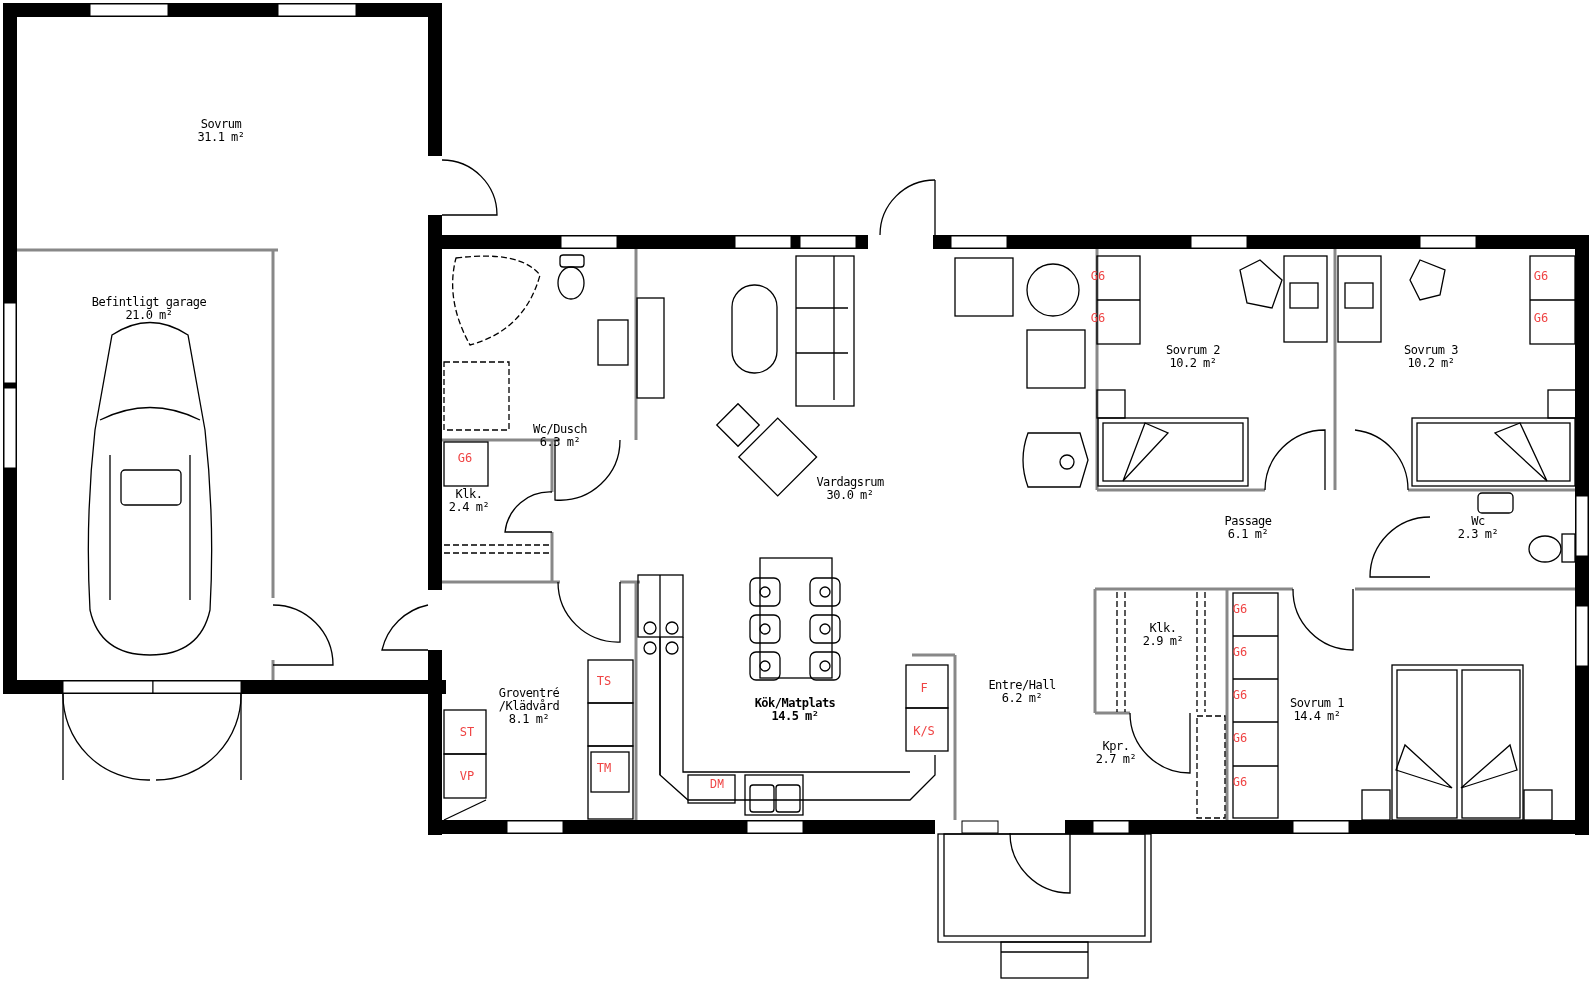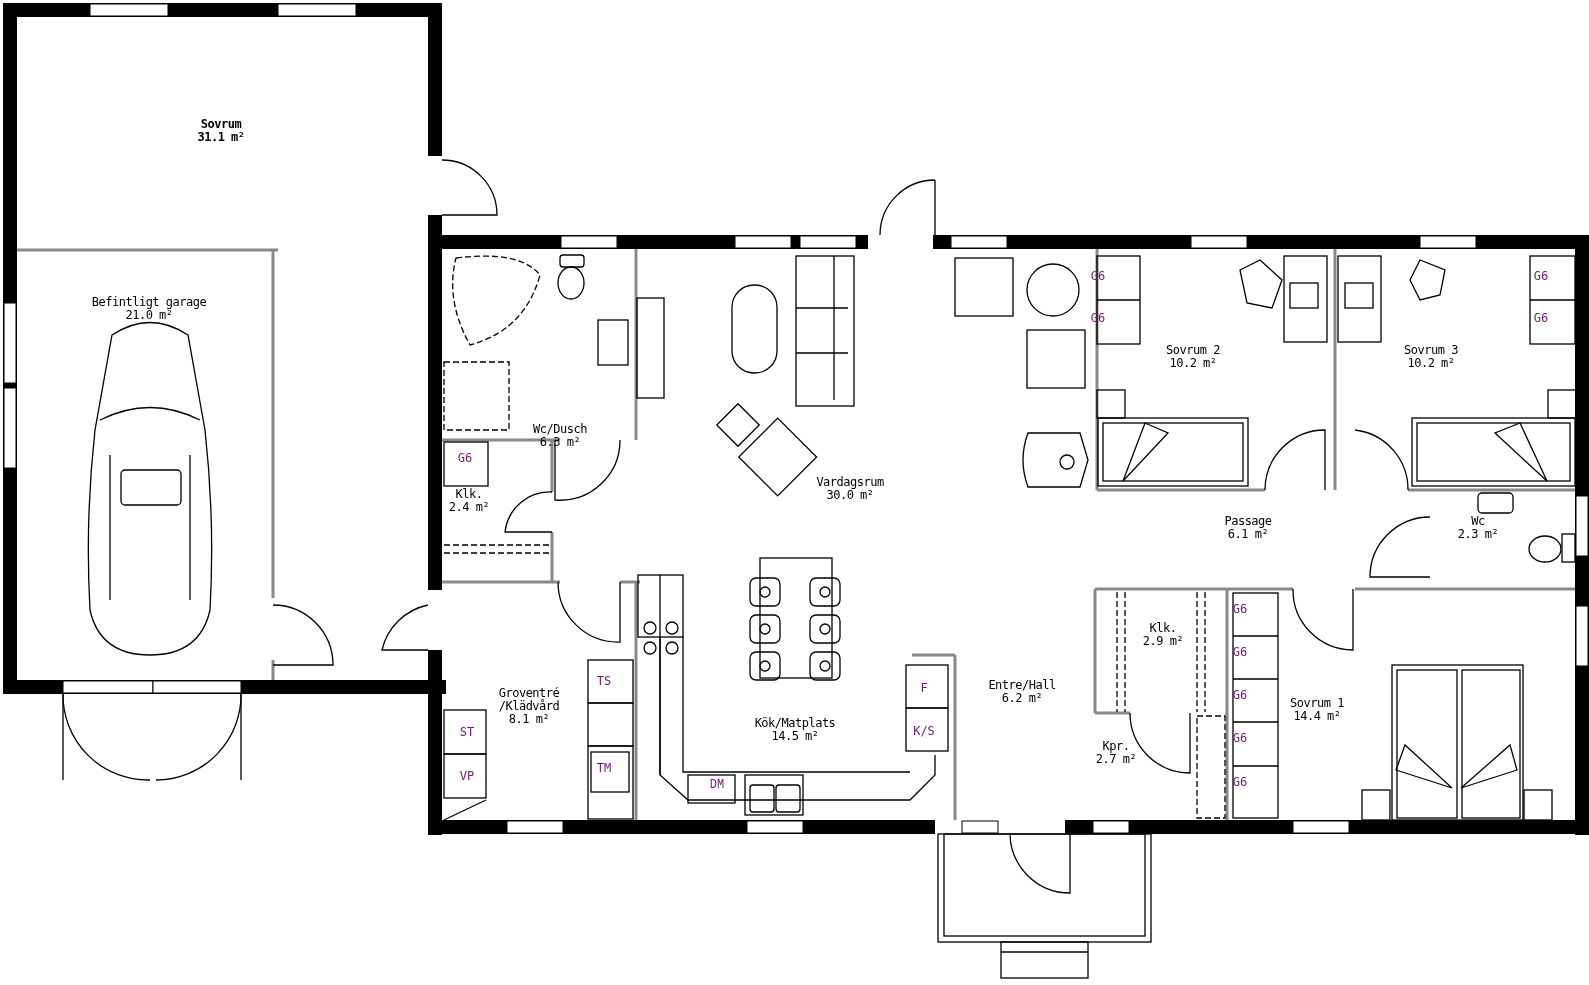--- a/index.html
+++ b/index.html
@@ -1,19 +1,19 @@
 <!DOCTYPE html>
 <html><head>
 <meta charset="utf-8">
 <style>
   html,body{margin:0;padding:0;background:#fff;}
   body{width:1589px;height:985px;overflow:hidden;position:relative;font-family:"DejaVu Sans Mono","Liberation Mono",monospace;}
   svg{position:absolute;left:0;top:0;}
   .lbl{position:absolute;text-align:center;font-size:12px;line-height:13px;color:#000;transform:translateX(-50%);white-space:nowrap;font-family:"DejaVu Sans Mono","Liberation Mono",monospace;letter-spacing:-0.5px;}
-  .tag{position:absolute;font-size:12px;line-height:12px;color:#701a75;transform:translate(-50%,-50%);white-space:nowrap;font-family:"DejaVu Sans Mono","Liberation Mono",monospace;}
+  .tag{position:absolute;font-size:12px;line-height:12px;color:#ef4444;transform:translate(-50%,-50%);white-space:nowrap;font-family:"DejaVu Sans Mono","Liberation Mono",monospace;}
 </style>
 </head>
 <body>
 
 <svg width="1589" height="985" viewBox="0 0 1589 985" xmlns="http://www.w3.org/2000/svg">
   <g fill="#000">
 
     <rect x="3" y="3" width="439" height="14"></rect>
     <rect x="3" y="3" width="14" height="690"></rect>
     <rect x="3" y="680" width="443" height="14"></rect>
@@ -209,21 +209,21 @@
     </g>
 
     <rect x="938" y="834" width="213" height="108"></rect>
       <rect x="944" y="834" width="201" height="102"></rect>
     <rect x="1001" y="942" width="87" height="36"></rect>
       <line x1="1001" y1="952" x2="1088" y2="952"></line>
   </g>
 </svg>
 
 <div id="labels">
-    <div class="lbl" style="left: 221px; top: 118px; font-weight: bold;">
+    <div class="lbl" style="left: 221px; top: 118px;">
       <div>Sovrum</div>
       <div>31.1 m²</div>
     </div>
     <div class="lbl" style="left: 149px; top: 278px; margin-top: 18px;">
       <div>Befintligt garage</div>
       <div>21.0 m²</div>
     </div>
     <div class="lbl" style="left: 560px; top: 376px; margin-top: 47px;">
       <div>Wc/Dusch</div>
       <div>6.3 m²</div>
@@ -250,21 +250,21 @@
     </div>
     <div class="lbl" style="left: 1478px; top: 515px;">
       <div>Wc</div>
       <div>2.3 m²</div>
     </div>
     <div class="lbl" style="left: 529px; top: 687px;">
       <div>Groventré</div>
       <div>/Klädvård</div>
       <div>8.1 m²</div>
     </div>
-    <div class="lbl" style="left: 795px; top: 717px;">
+    <div class="lbl" style="left: 795px; top: 697px; font-weight: bold;">
       <div>Kök/Matplats</div>
       <div>14.5 m²</div>
     </div>
     <div class="lbl" style="left: 1022px; top: 679px;">
       <div>Entre/Hall</div>
       <div>6.2 m²</div>
     </div>
     <div class="lbl" style="left: 1163px; top: 622px;">
       <div>Klk.</div>
       <div>2.9 m²</div>

